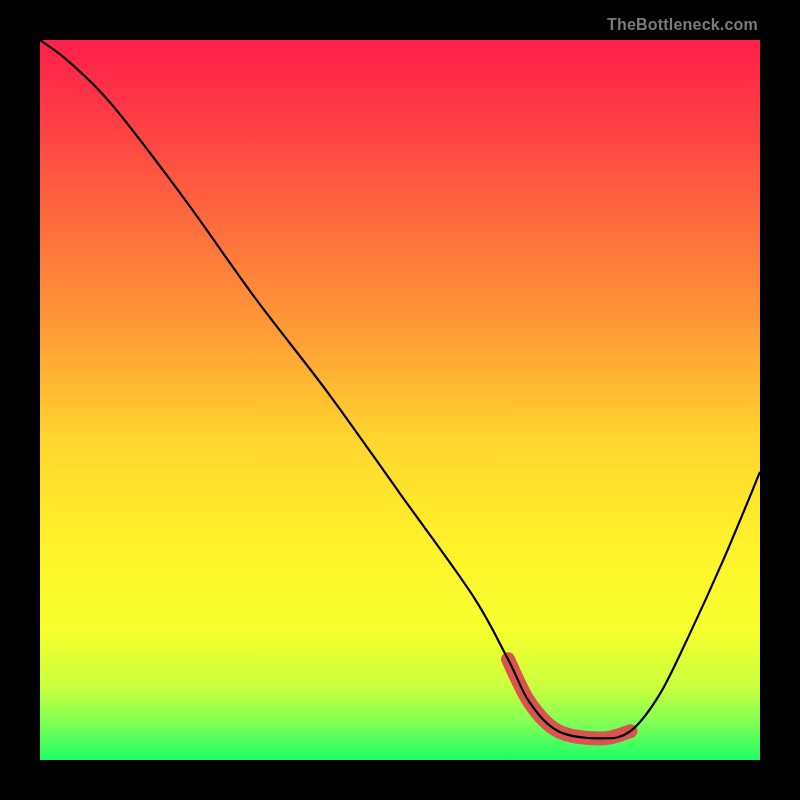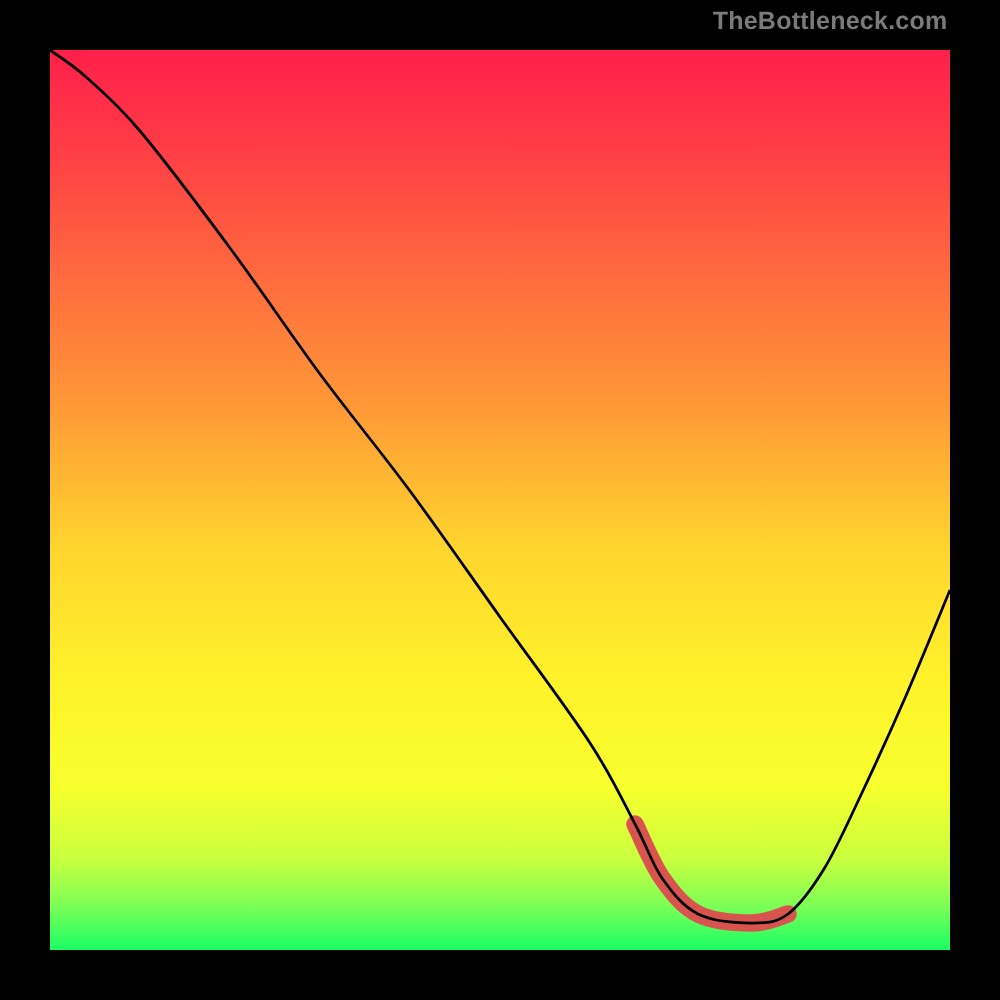--- a/index.html
+++ b/index.html
@@ -35,24 +35,24 @@
   }
   .curve-svg {
     position: absolute;
     left: 0;
     top: 0;
     width: 100%;
     height: 100%;
   }
   .watermark {
     position: absolute;
-    top: 6px;
+    top: 16px;
     right: 42px;
     font-family: Arial, Helvetica, sans-serif;
-    font-size: 20px;
+    font-size: 16px;
     font-weight: bold;
     color: #7a7a7a;
     letter-spacing: 0.2px;
   }
 </style>
 </head>
 <body>
 
 <div class="frame">
 

